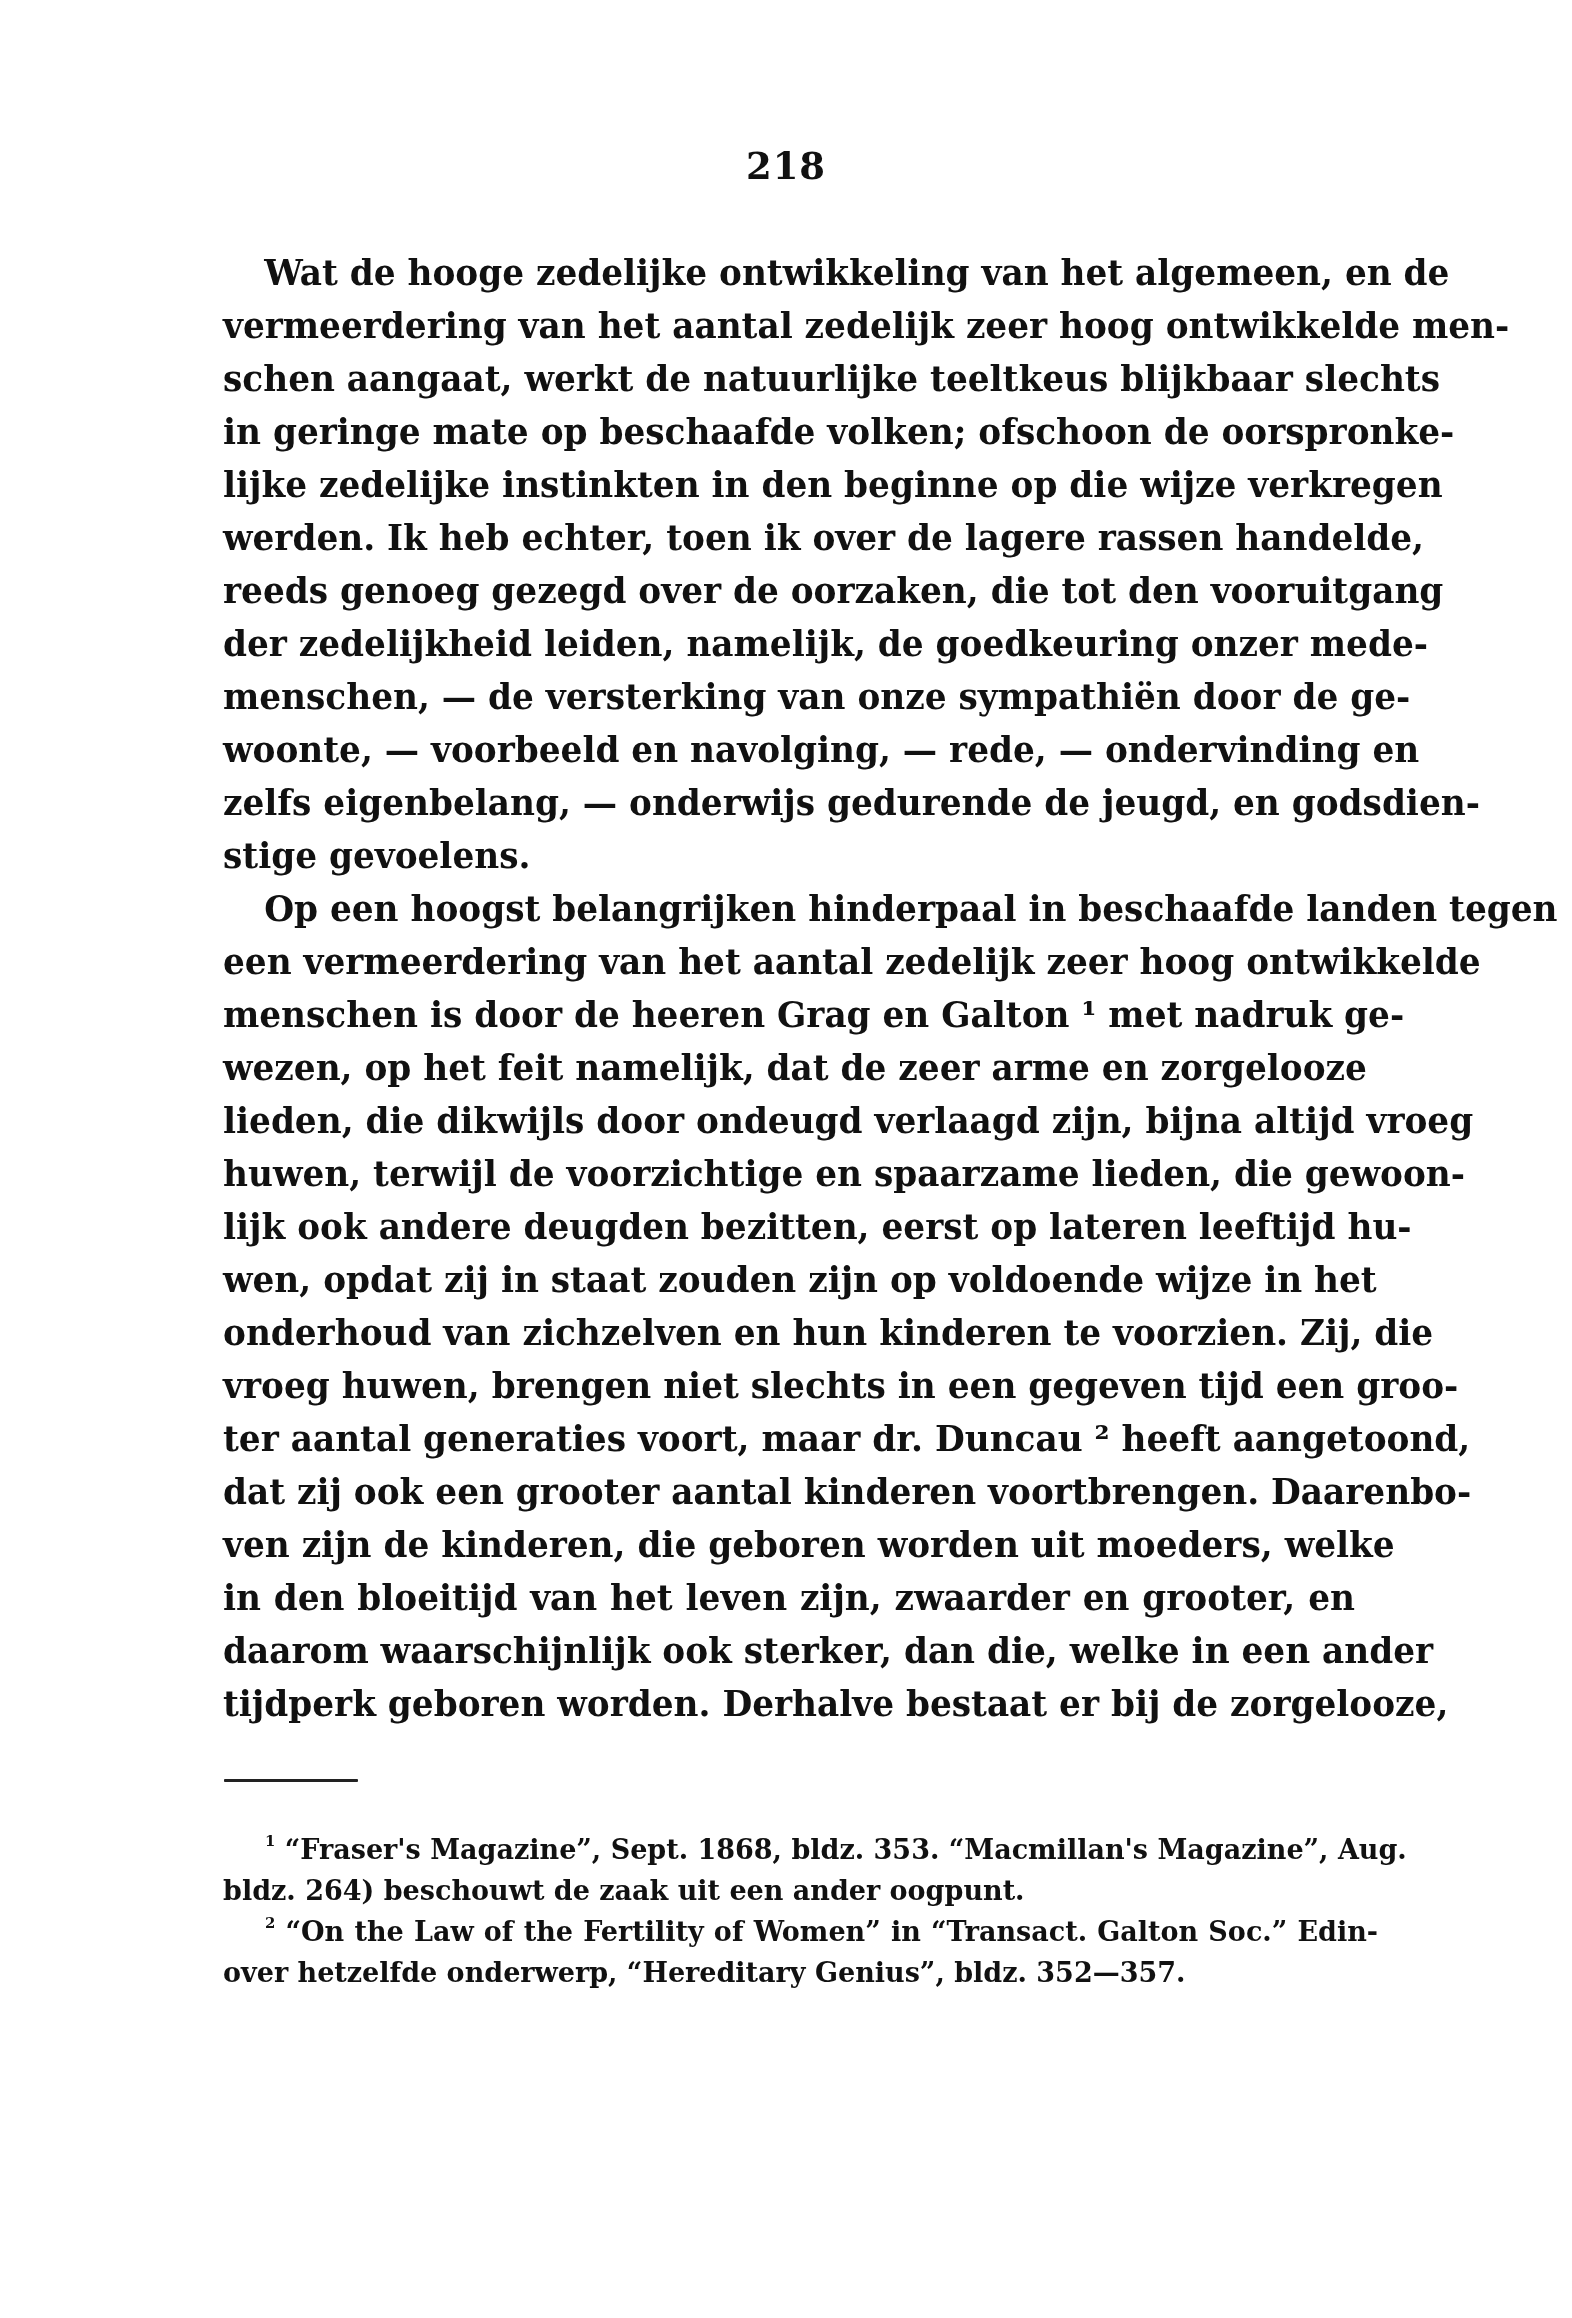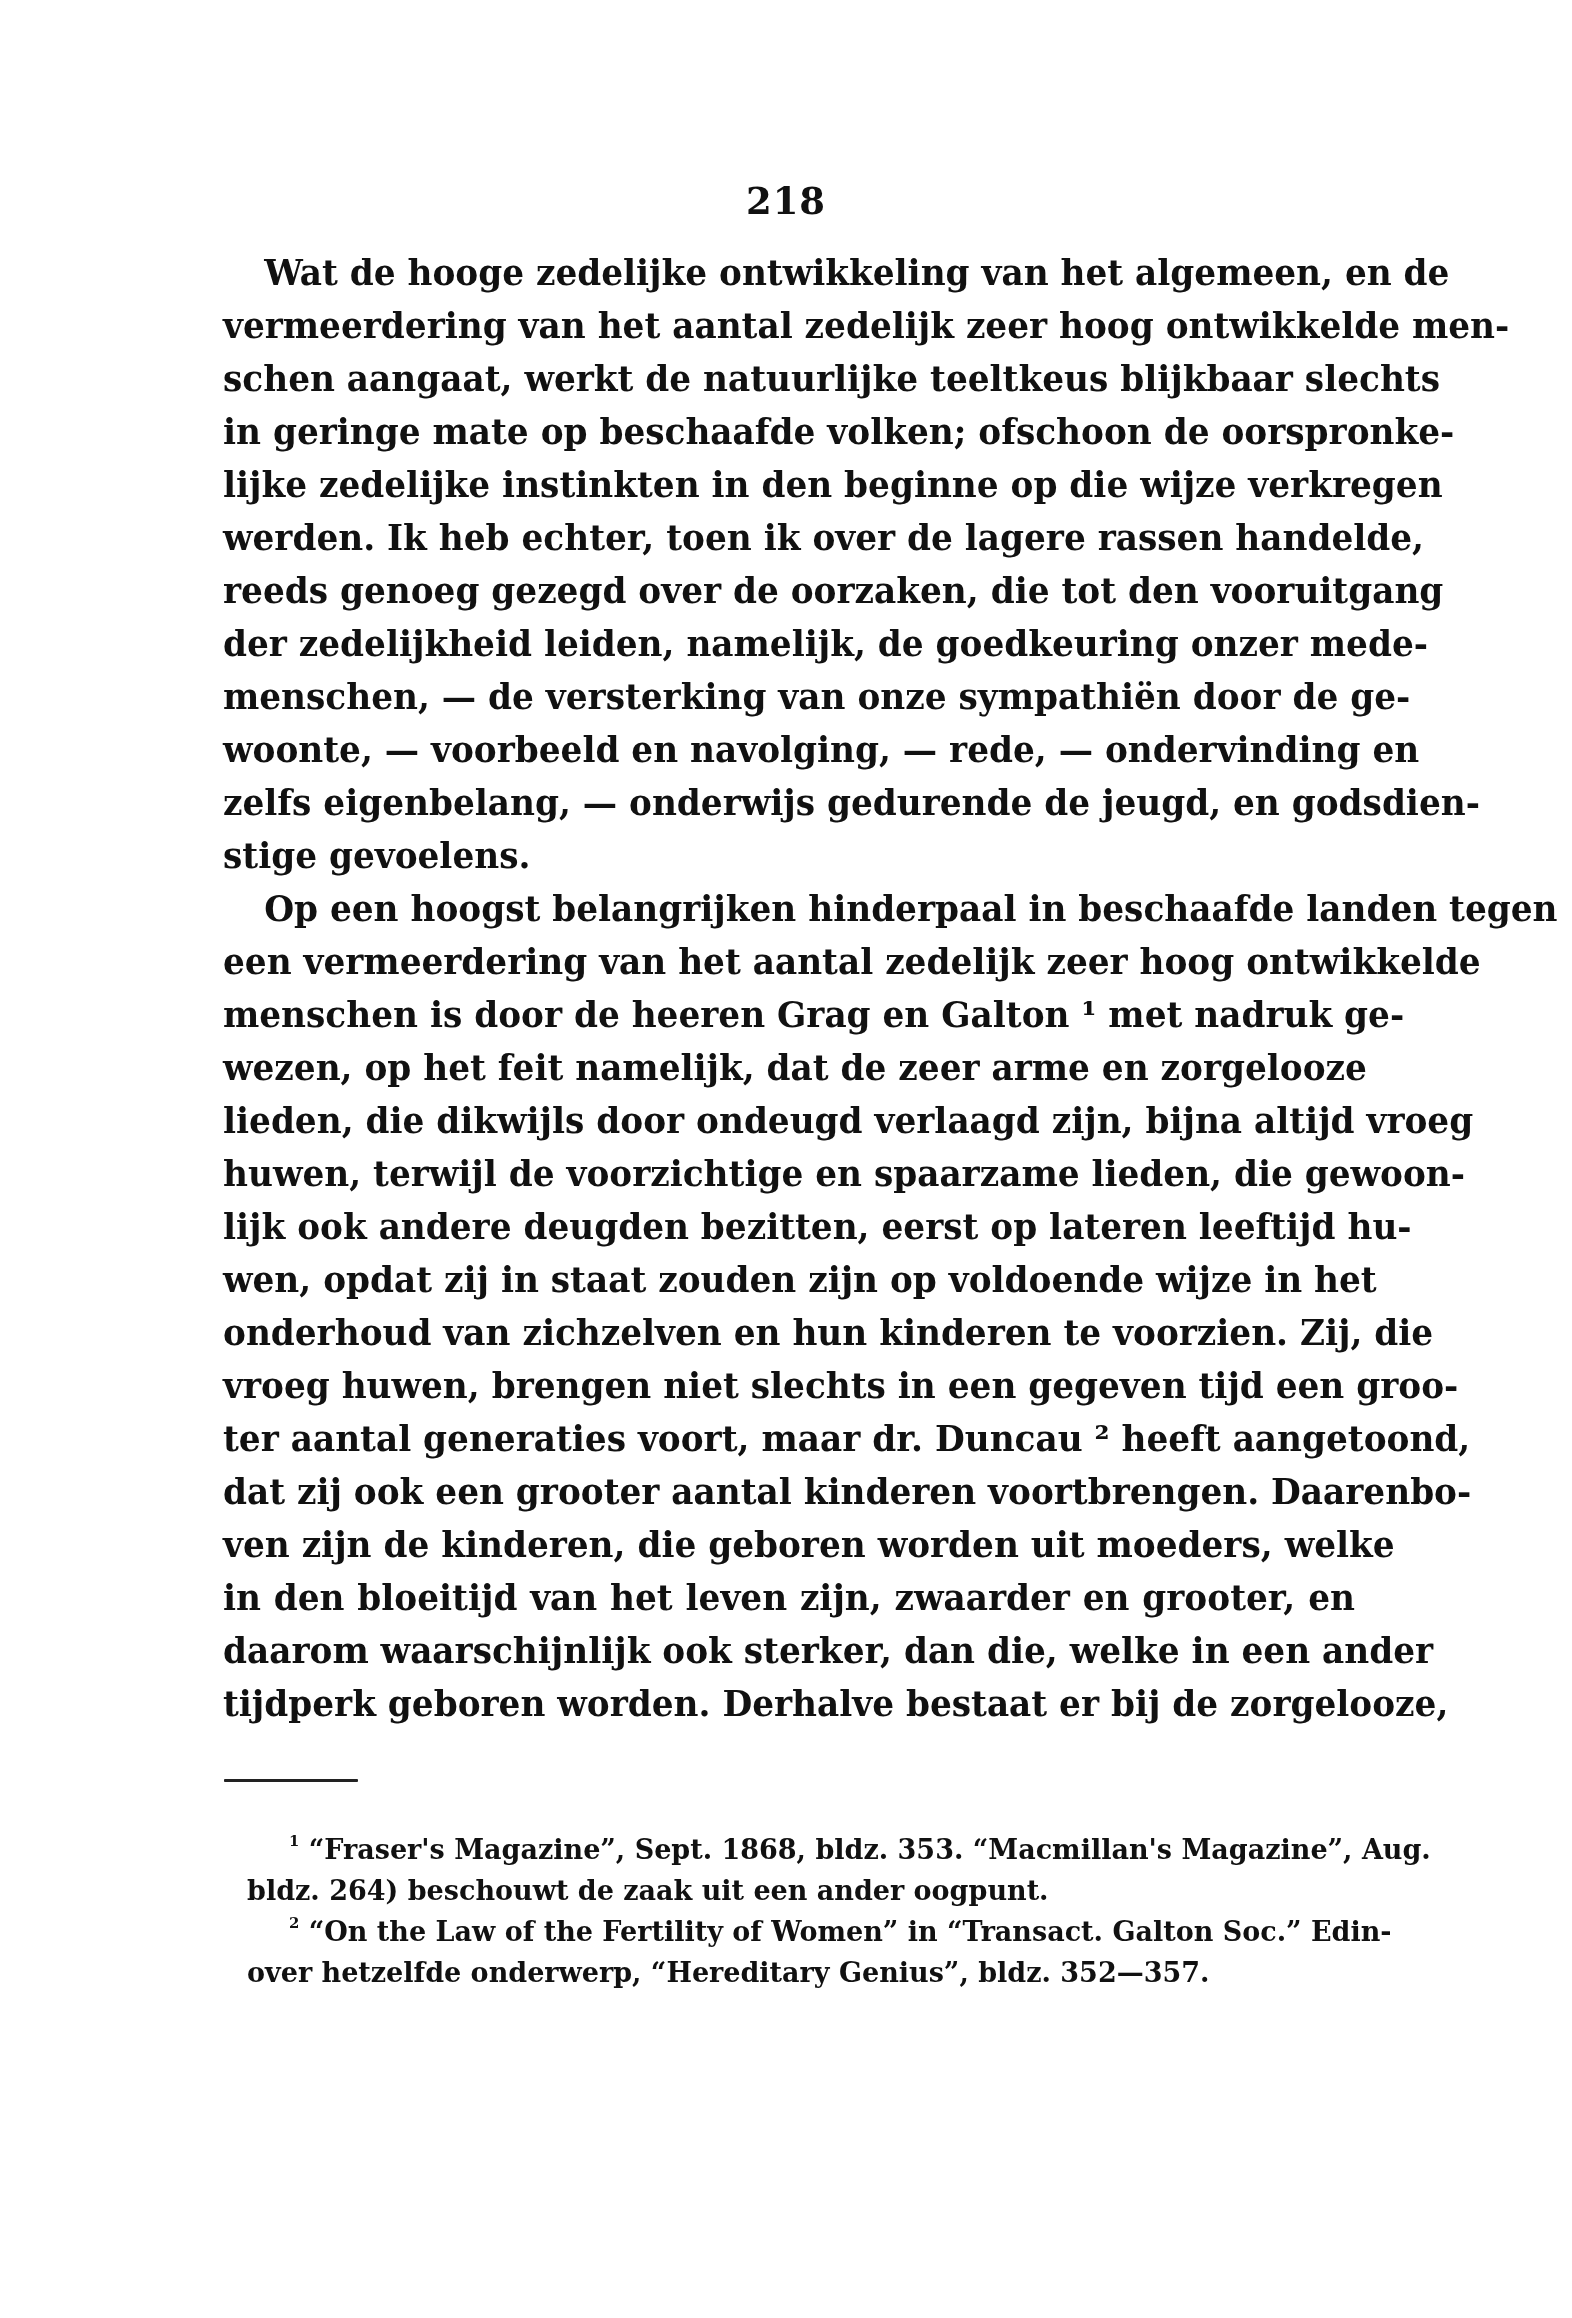--- a/index.html
+++ b/index.html
@@ -1,35 +1,35 @@
 <!DOCTYPE html>
 <html style="font-size:7.4px"><head>
 <meta charset="utf-8">
 <style>
   html, body { margin:0; padding:0; background:#ffffff; }
   body { width:1572px; height:2398px; position:relative; overflow:hidden; color:#111; }
   .page-number {
     position:absolute; top:144px; left:0; width:1572px; text-align:center;
-    font-family:"DejaVu Serif", serif; font-weight:bold; font-size:37px; letter-spacing:0.9px;margin-top:35px;
+    font-family:"DejaVu Serif", serif; font-weight:bold; font-size:37px; letter-spacing:0.9px;
   }
   .body-text {
     position:absolute; top:246px; left:223px; width:1155px;
     font-family:"DejaVu Serif", serif; font-weight:bold; font-size:35px; line-height:53px;
     transform:scaleX(0.98); transform-origin:left top;
   }
   .line { display:block; white-space:nowrap; text-align:justify; text-align-last:justify; height:53px; overflow:visible; }
   .line.last { text-align-last:left; }
   .line.indent { padding-left:42px; }
   sup { font-size:0.55em; vertical-align:0.9em; line-height:0; }
   .rule { position:absolute; top:1779px; left:224px; width:134px; height:2.8px; background:#222; border-radius:0.9px; }
   .footnotes {
     position:absolute; top:1829px; left:223px; width:1155px;
     font-family:"DejaVu Serif", serif; font-weight:bold; font-size:27px; line-height:41px;
   }
-  .footnotes .line { height:41px;margin-left:24px; }
+  .footnotes .line { height:41px; }
   .footnotes .line.indent { padding-left:42px; }
 </style>
 </head>
 <body>
 
 <div class="page-number">218</div>
 
 <div class="body-text">
   <div>
     <span class="line indent">Wat de hooge zedelijke ontwikkeling van het algemeen, en de</span>

